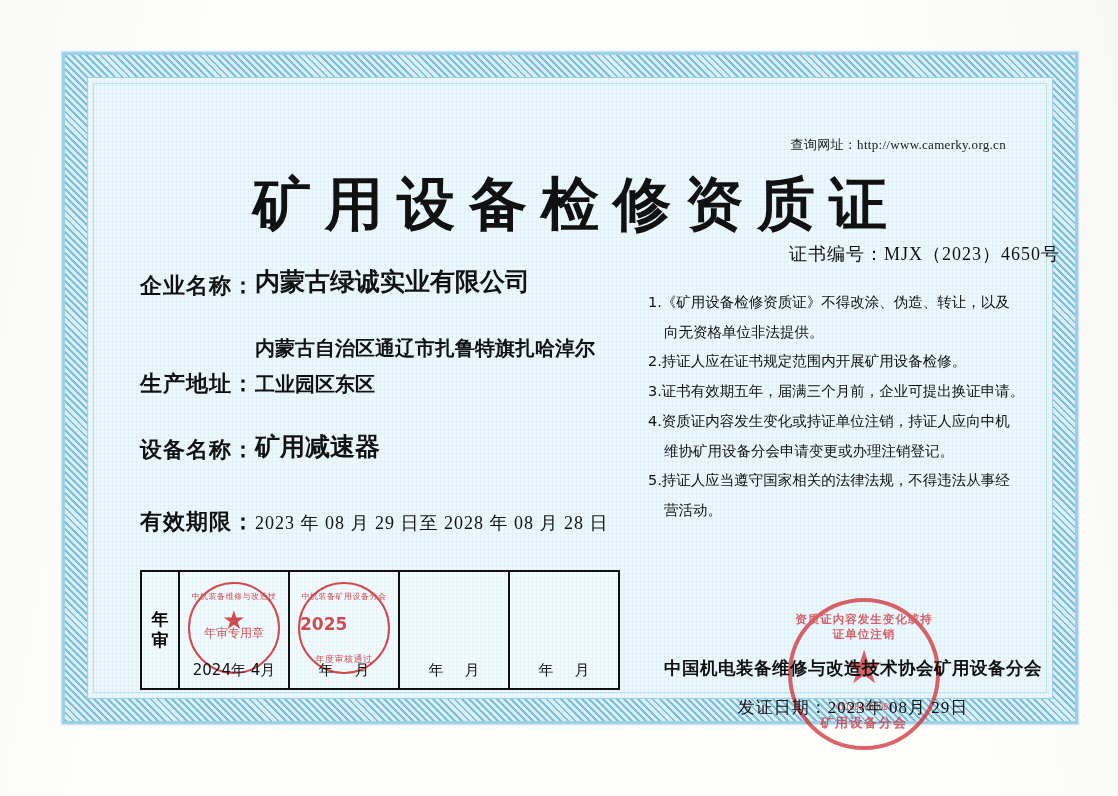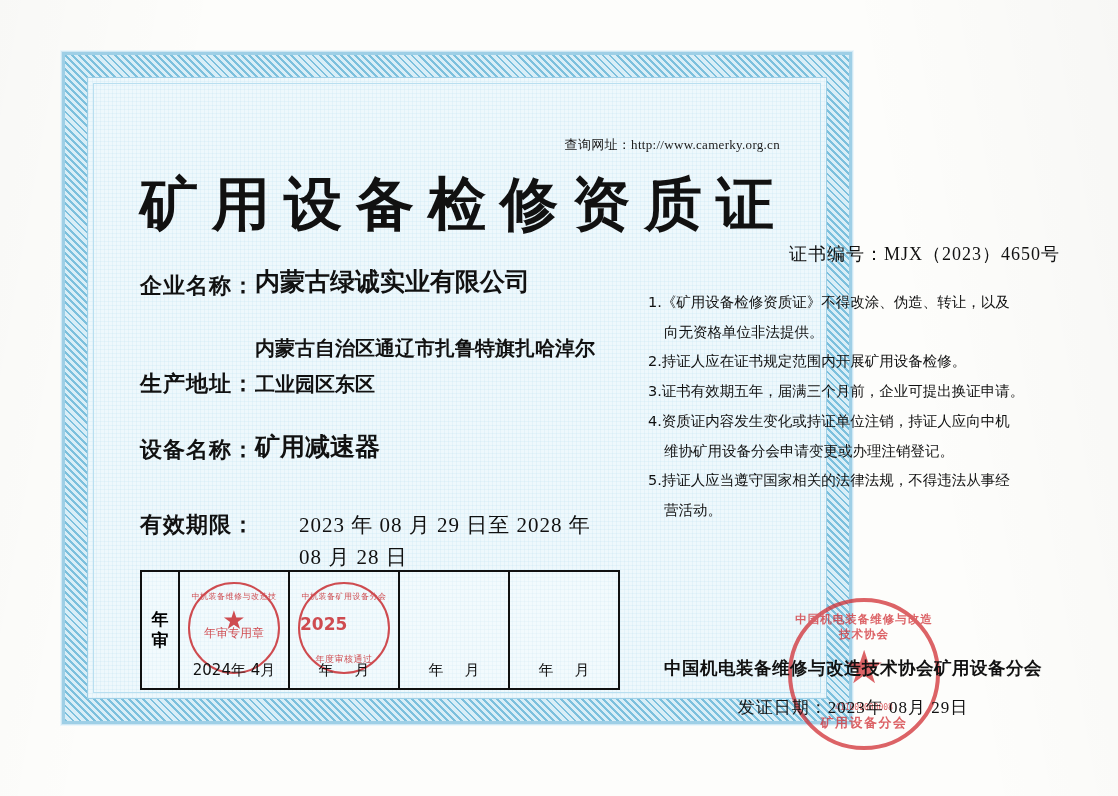--- a/index.html
+++ b/index.html
@@ -30,21 +30,21 @@
       linear-gradient(100deg, rgba(0,0,0,0.02) 0%, rgba(255,255,255,0) 18%),
       linear-gradient(260deg, rgba(0,0,0,0.025) 0%, rgba(255,255,255,0) 22%);
     pointer-events: none;
   }
 
   
   .cert {
     position: absolute;
     left: 62px;
     top: 52px;
-    width: 790px;
+    width: 1016px;
     height: 672px;
     background: #e9f5fb;
     box-sizing: border-box;
     border: 3px solid #9ecfe6;
     outline: 1px solid #cfe7f3;
     box-shadow: 0 0 0 2px #eaf6fb;
   }
   .cert-guilloche {
     position: absolute;
     inset: 0;
@@ -133,25 +133,24 @@
   .field-value.small {
     font-size: 20px;
     padding-top: 6px;
   }
   .validity-row {
     margin-top: 42px;
     display: flex;
     align-items: baseline;
   }
   .validity-row .field-value {
-    font-size: 21px;
+    font-size: 18px;
     font-weight: normal;
     font-family: "Liberation Serif", serif;
     letter-spacing: 1px;
-    margin-left: 44px;
   }
 
   
   .annual-table {
     position: absolute;
     left: 52px;
     top: 492px;
     width: 480px;
     height: 120px;
     border: 2px solid #111;
@@ -457,21 +456,21 @@
             <span class="cont">维协矿用设备分会申请变更或办理注销登记。</span>
           </span>
           <span class="notice-item">
             <span>5.持证人应当遵守国家相关的法律法规，不得违法从事经</span>
             <span class="cont">营活动。</span>
           </span>
         </div>
       </div>
 
       <div class="official-seal">
-        <div class="top-arc">中国机电装备维修与改造技术协会</div>
+        <div class="top-arc">资质证内容发生变化或持证单位注销</div>
         <div class="star">★</div>
         <div class="code">411000000008</div>
         <div class="bottom-arc">矿用设备分会</div>
       </div>
 
       <div class="issuer">中国机电装备维修与改造技术协会矿用设备分会</div>
       <div class="issue-date">发证日期：2023年 08月 29日</div>
 
     </div>
   </div>

